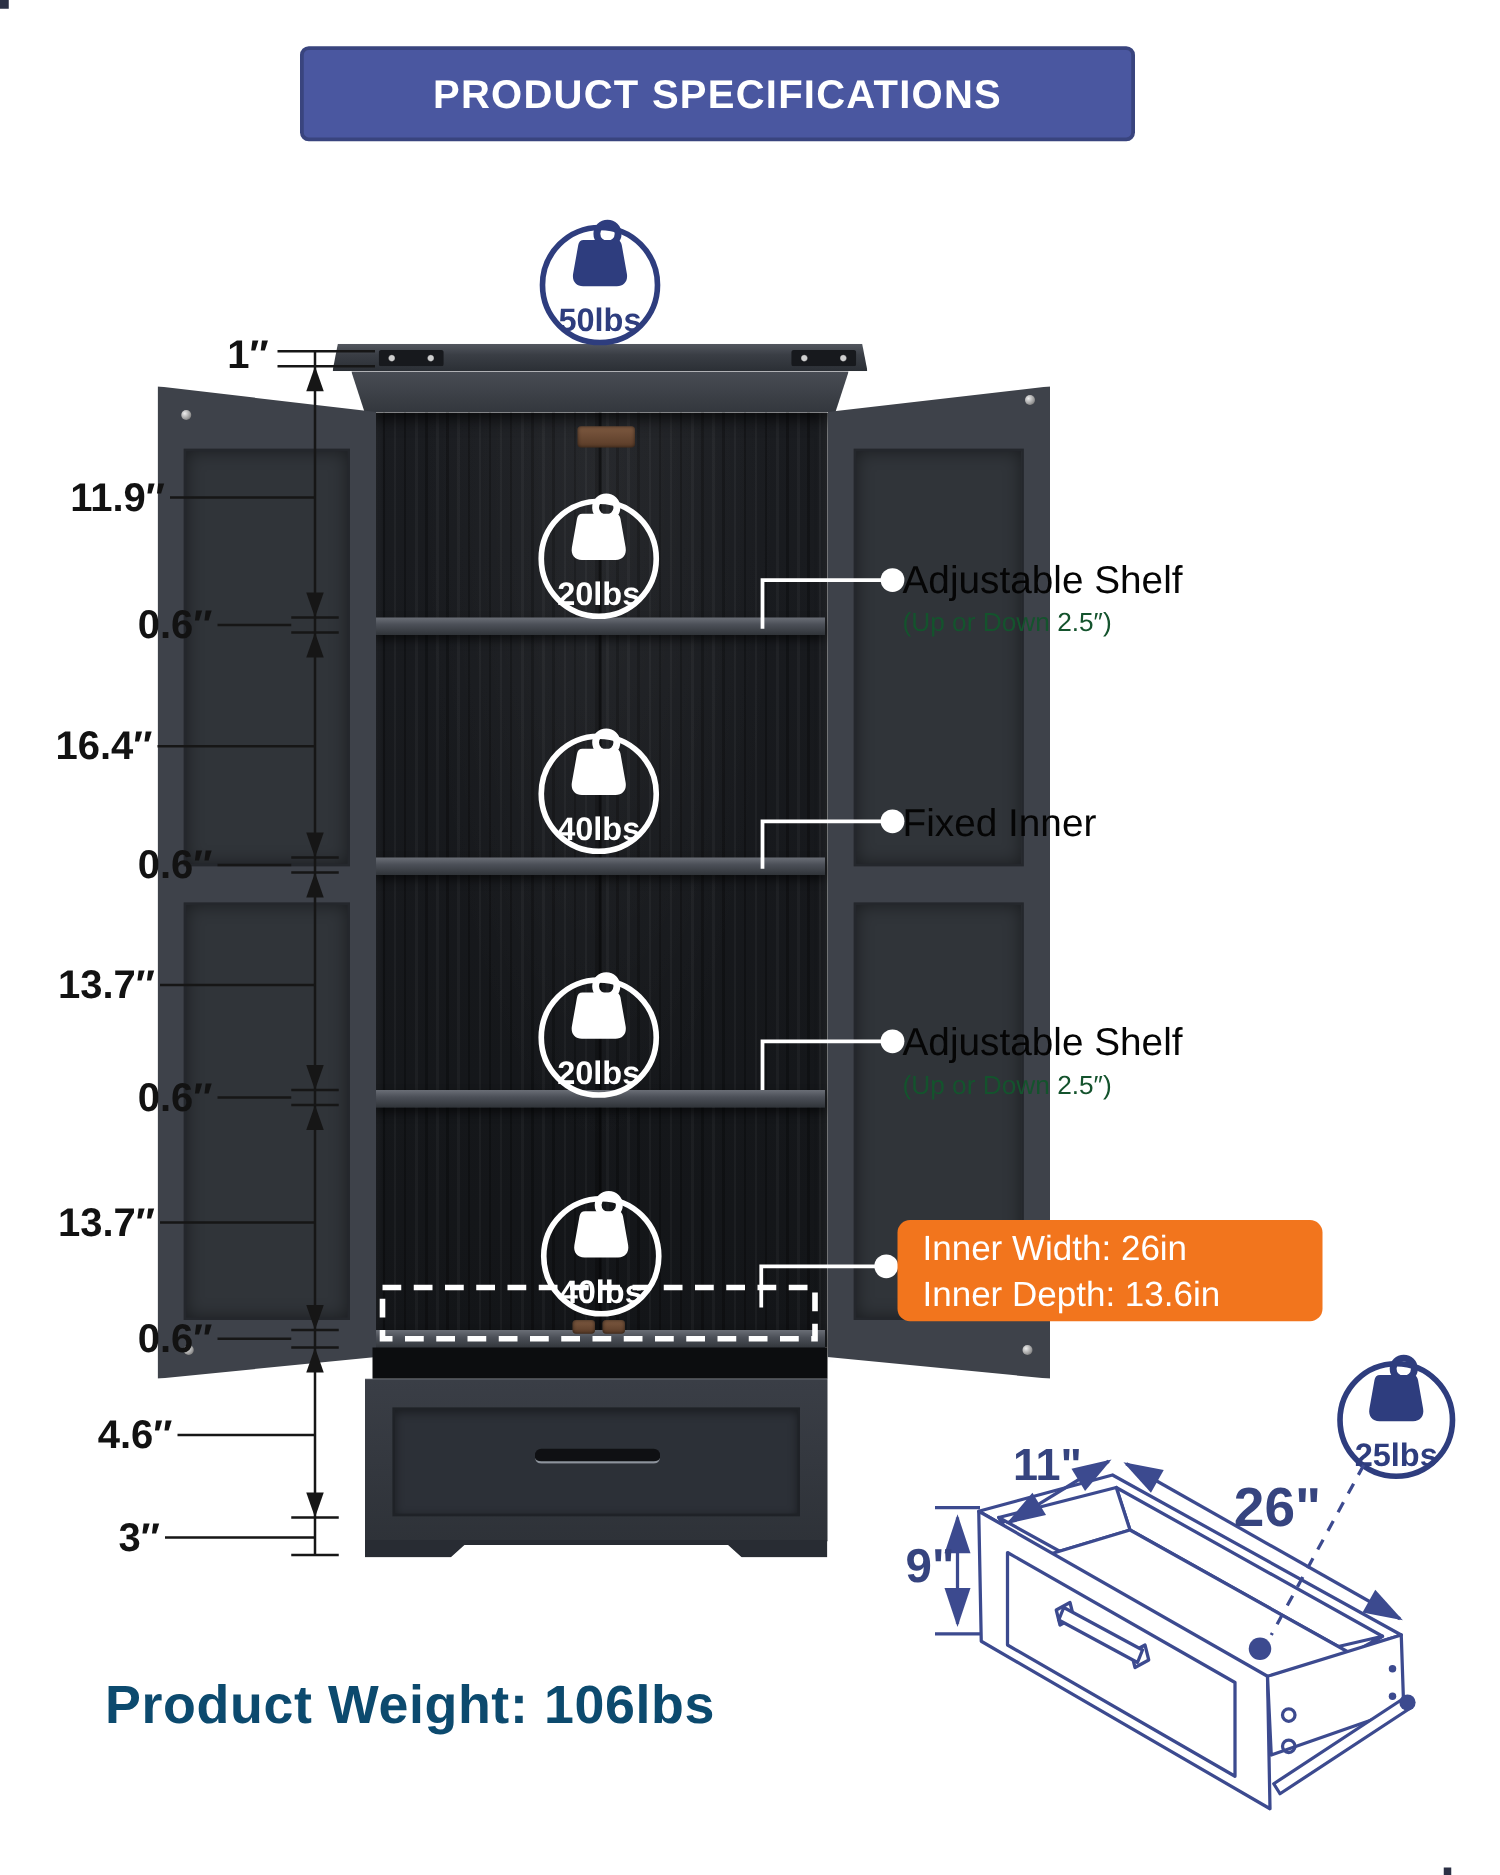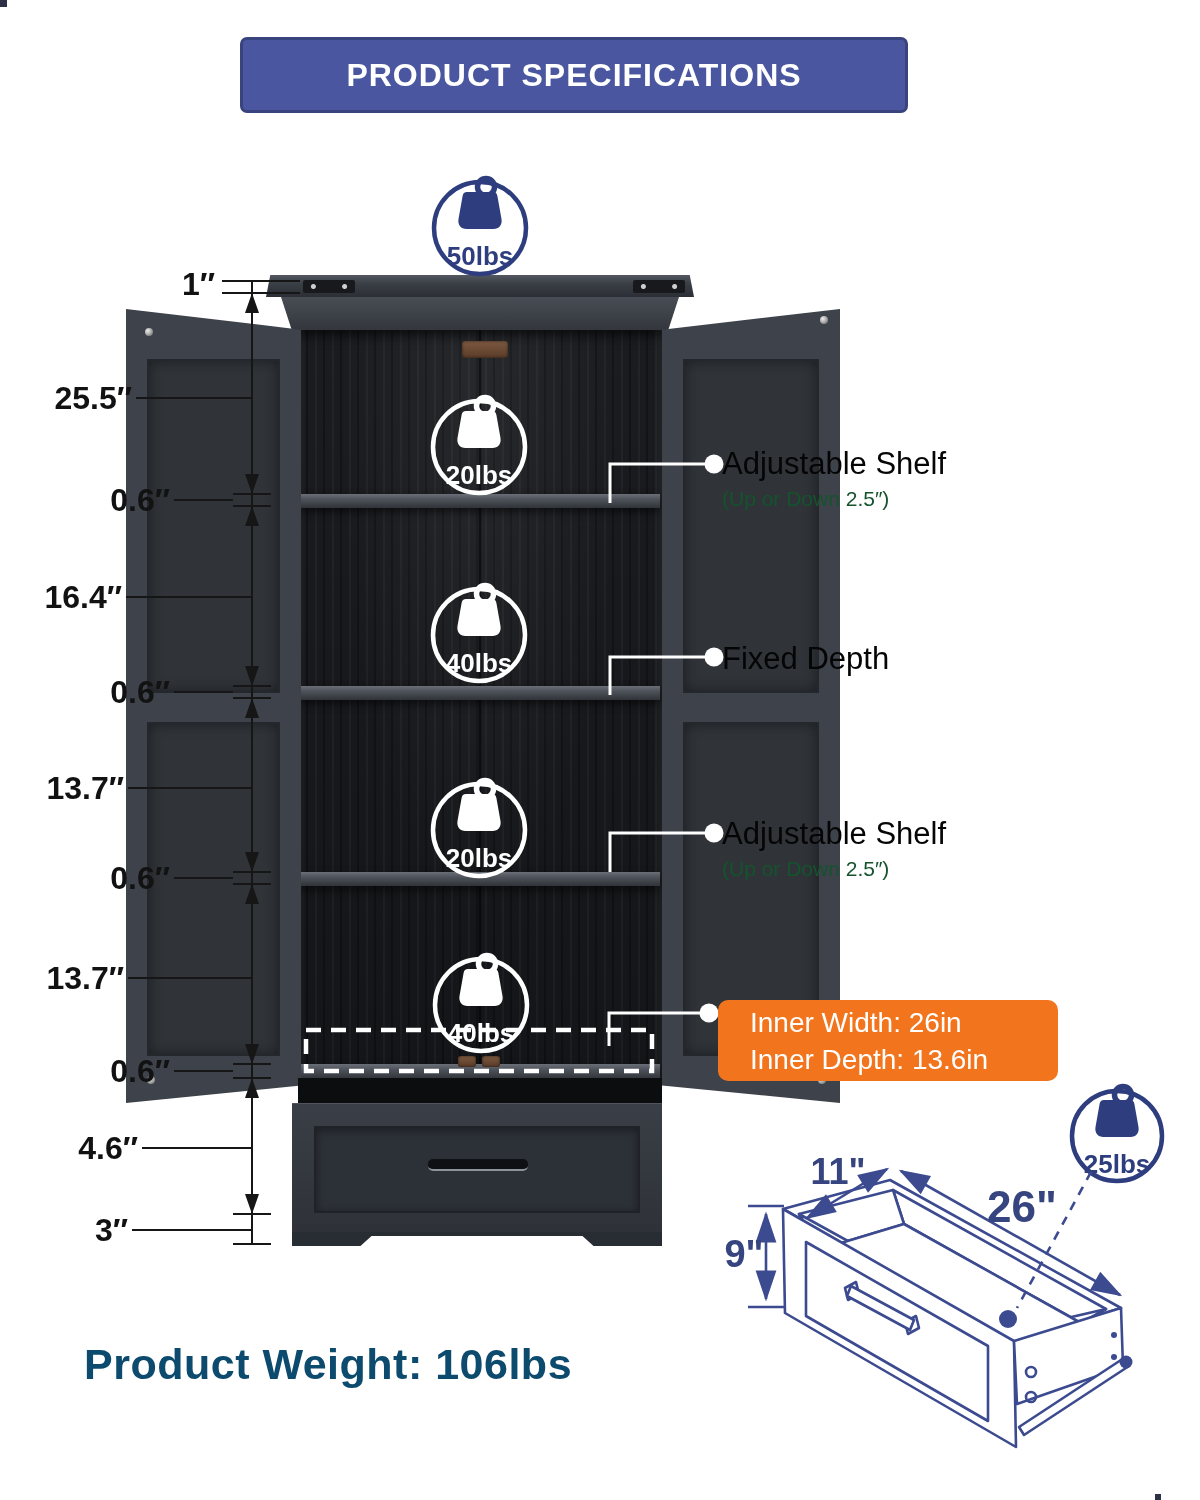--- a/index.html
+++ b/index.html
@@ -58,21 +58,21 @@
   .overlay{position:absolute;left:0;top:0;width:1200px;height:1500px;z-index:3;pointer-events:none;}
   .overlay text{font-family:"Liberation Sans",sans-serif;font-weight:bold;font-size:26px;text-anchor:middle;}
 
   
   .dim-label{position:absolute;z-index:4;font-weight:bold;font-size:32px;color:#121212;white-space:nowrap;
     transform:translate(-100%,-50%);}
   .ann-title{position:absolute;z-index:4;font-weight:normal;font-size:31px;color:#050505;white-space:nowrap;}
   .ann-sub{position:absolute;z-index:4;font-size:21px;color:#14532d;white-space:nowrap;}
   .callout{position:absolute;left:718px;top:976px;width:340px;height:81px;z-index:4;background:#f2751d;
     border-radius:10px;color:#fff;font-size:28px;line-height:37px;padding-top:4px;box-sizing:border-box;
-    padding-left:32px;margin-top:24px;}
+    padding-left:20px;}
   .drawer-label{position:absolute;z-index:4;color:#36447f;font-weight:bold;white-space:nowrap;
     transform:translate(-50%,-50%);}
   .product-weight{position:absolute;left:84px;top:1340px;z-index:4;font-weight:bold;font-size:43px;
     color:#0c4a6e;letter-spacing:.5px;white-space:nowrap;}
 </style>
 </head>
 <body>
 
 <div class="stage">
 
@@ -226,34 +226,34 @@
       <line x1="807" y1="1218" x2="887" y2="1169" marker-start="url(#arrowNavy)" marker-end="url(#arrowNavy)"></line>
       <line x1="901" y1="1171" x2="1120" y2="1295" marker-start="url(#arrowNavy)" marker-end="url(#arrowNavy)"></line>
       <line x1="766" y1="1214" x2="766" y2="1299" marker-start="url(#arrowNavy)" marker-end="url(#arrowNavy)"></line>
       <path d="M748,1206 H784 M748,1307 H784"></path>
       <line x1="1091" y1="1172" x2="1017" y2="1308" stroke-dasharray="9 8"></line>
     </g>
     <circle cx="1008" cy="1319" r="9" fill="#3c4a8f"></circle>
   </svg>
 
   <div class="dim-label" style="left:215px;top:284px;">1″</div>
-  <div class="dim-label" style="left:132px;top:398px;">25.5″</div>
+  <div class="dim-label" style="left:132px;top:398px;">11.9″</div>
   <div class="dim-label" style="left:170px;top:500px;">0.6″</div>
   <div class="dim-label" style="left:122px;top:597px;">16.4″</div>
   <div class="dim-label" style="left:170px;top:692px;">0.6″</div>
   <div class="dim-label" style="left:124px;top:788px;">13.7″</div>
   <div class="dim-label" style="left:170px;top:878px;">0.6″</div>
   <div class="dim-label" style="left:124px;top:978px;">13.7″</div>
   <div class="dim-label" style="left:170px;top:1071px;">0.6″</div>
   <div class="dim-label" style="left:138px;top:1148px;">4.6″</div>
   <div class="dim-label" style="left:128px;top:1230px;">3″</div>
 
   <div class="ann-title" style="left:722px;top:446px;">Adjustable Shelf</div>
   <div class="ann-sub" style="left:722px;top:487px;">(Up or Down 2.5″)</div>
-  <div class="ann-title" style="left:722px;top:641px;">Fixed Depth</div>
+  <div class="ann-title" style="left:722px;top:641px;">Fixed Inner</div>
   <div class="ann-title" style="left:722px;top:816px;">Adjustable Shelf</div>
   <div class="ann-sub" style="left:722px;top:857px;">(Up or Down 2.5″)</div>
 
   <div class="callout">
     <div>Inner Width: 26in</div>
     <div>Inner Depth: 13.6in</div>
   </div>
 
   <div class="drawer-label" style="left:838px;top:1172px;font-size:36px;">11"</div>
   <div class="drawer-label" style="left:1022px;top:1207px;font-size:44px;">26"</div>

